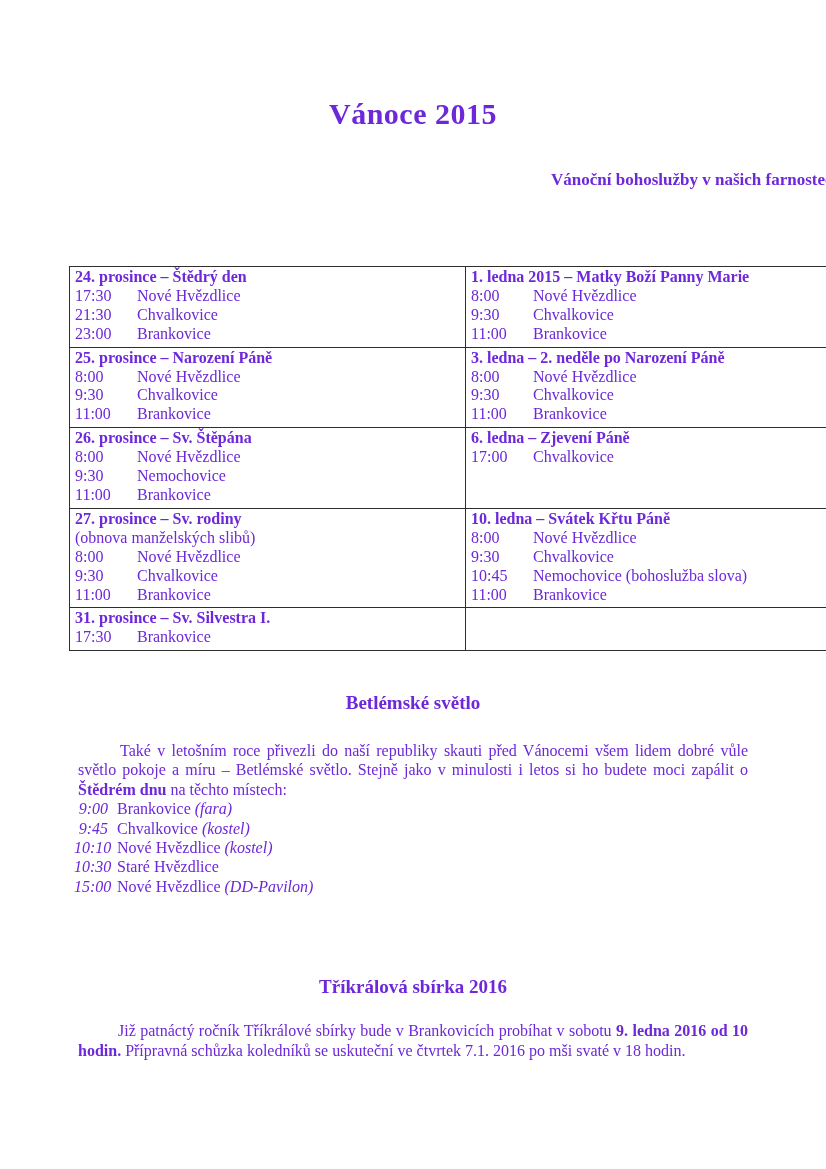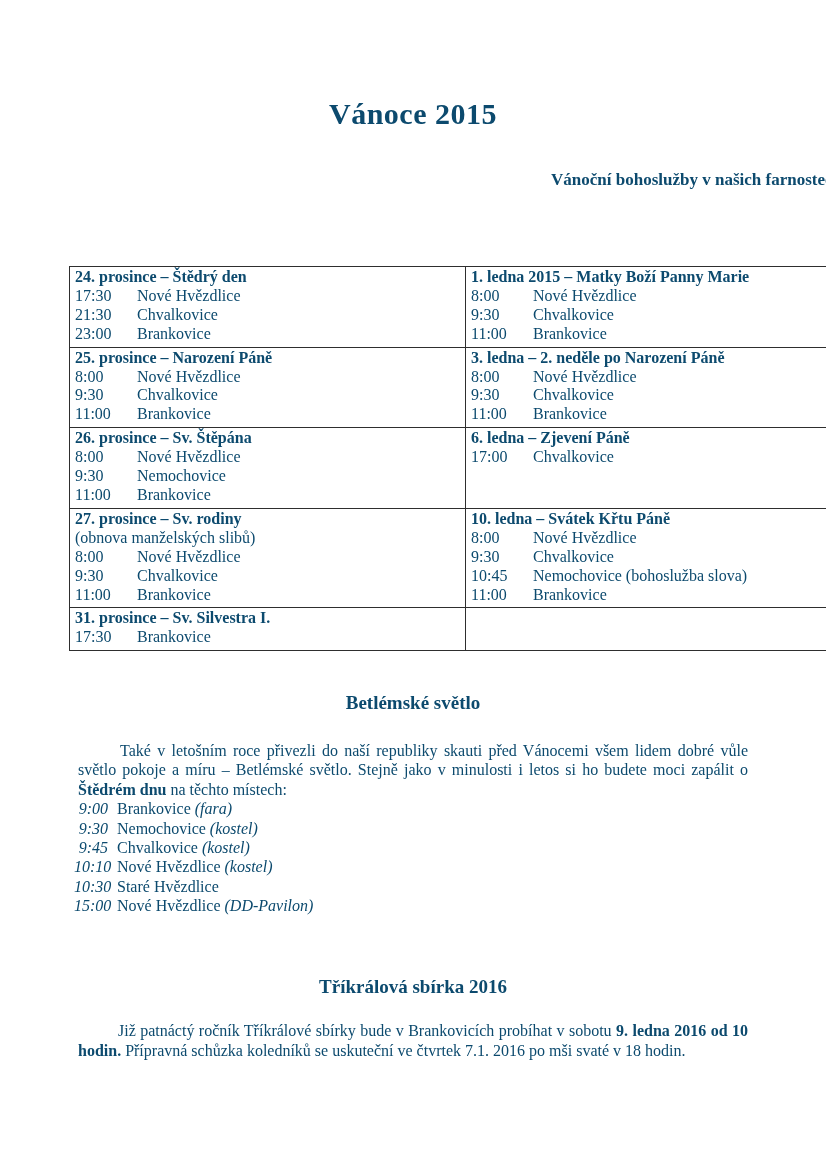--- a/index.html
+++ b/index.html
@@ -1,17 +1,17 @@
 <!DOCTYPE html>
 <html><head>
 <meta charset="utf-8">
 <style>
   html,body{margin:0;padding:0;background:#ffffff;}
   .page{
-    position:relative;width:826px;height:1169px;background:#ffffff;color:#0c4a6e;
+    position:relative;width:826px;height:1169px;background:#ffffff;color:#6d28d9;
     font-family:"Liberation Serif","DejaVu Serif",serif;overflow:hidden;
   }
   .main-title{position:absolute;top:97px;left:0;width:100%;text-align:center;
     font-size:30px;font-weight:bold;letter-spacing:0.5px;}
   .subtitle{position:absolute;top:170px;left:16px;width:100%;text-align:right;
     font-size:17px;font-weight:bold;}
   table.schedule{position:absolute;top:266px;left:69px;width:793px;
     border-collapse:collapse;table-layout:fixed;}
   table.schedule td{border:1.5px solid #2e2e2e;vertical-align:top;
     padding:1px 6px 3px 5px;font-size:16px;line-height:18.9px;}
@@ -108,21 +108,20 @@
     </tr>
   </tbody>
     </table>
 
   <div class="sec-heading s1-heading">Betlémské světlo</div>
 
   <div class="s1-body">
     <div class="para-justify"><span>Také v letošním roce přivezli do naší republiky skauti před Vánocemi všem lidem dobré vůle světlo pokoje a míru – Betlémské světlo. Stejně jako v minulosti i letos si ho budete moci zapálit o</span> <b>Štědrém dnu</b> <span>na těchto místech:</span></div>
     <div class="times">
         <div class="time-line"><span class="tl-time">9:00</span><span class="tl-place">Brankovice</span> <span class="tl-note">(fara)</span></div>
-        <div class="time-line"><span class="tl-time">9:30</span><span class="tl-place">Nemochovice</span> <span class="tl-note">(kostel)</span></div>
         <div class="time-line"><span class="tl-time">9:45</span><span class="tl-place">Chvalkovice</span> <span class="tl-note">(kostel)</span></div>
         <div class="time-line"><span class="tl-time">10:10</span><span class="tl-place">Nové Hvězdlice</span> <span class="tl-note">(kostel)</span></div>
         <div class="time-line"><span class="tl-time">10:30</span><span class="tl-place">Staré Hvězdlice</span></div>
         <div class="time-line"><span class="tl-time">15:00</span><span class="tl-place">Nové Hvězdlice</span> <span class="tl-note">(DD-Pavilon)</span></div>
       </div>
   </div>
 
   <div class="sec-heading s2-heading">Tříkrálová sbírka 2016</div>
 
   <div class="s2-para"><span>Již patnáctý ročník Tříkrálové sbírky bude v Brankovicích probíhat v sobotu</span> <b>9. ledna 2016 od 10 hodin.</b> <span>Přípravná schůzka koledníků se uskuteční ve čtvrtek 7.1. 2016 po mši svaté v 18 hodin.</span></div>

